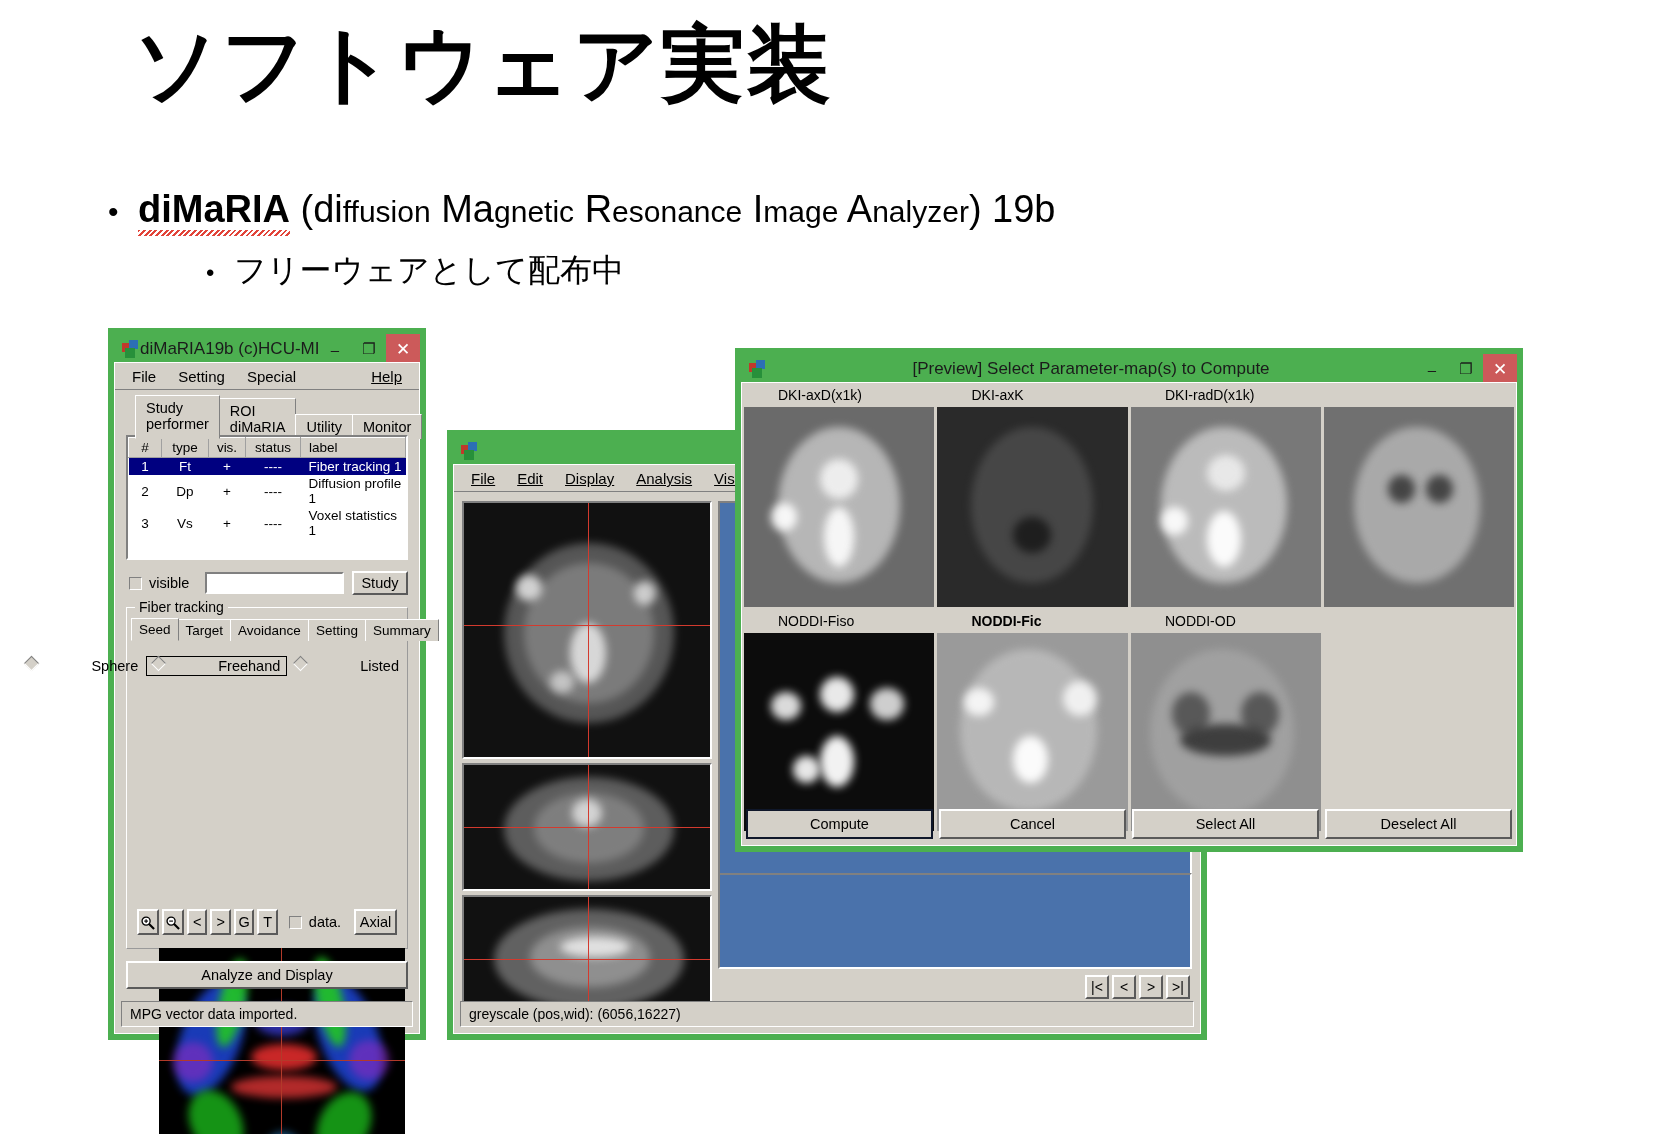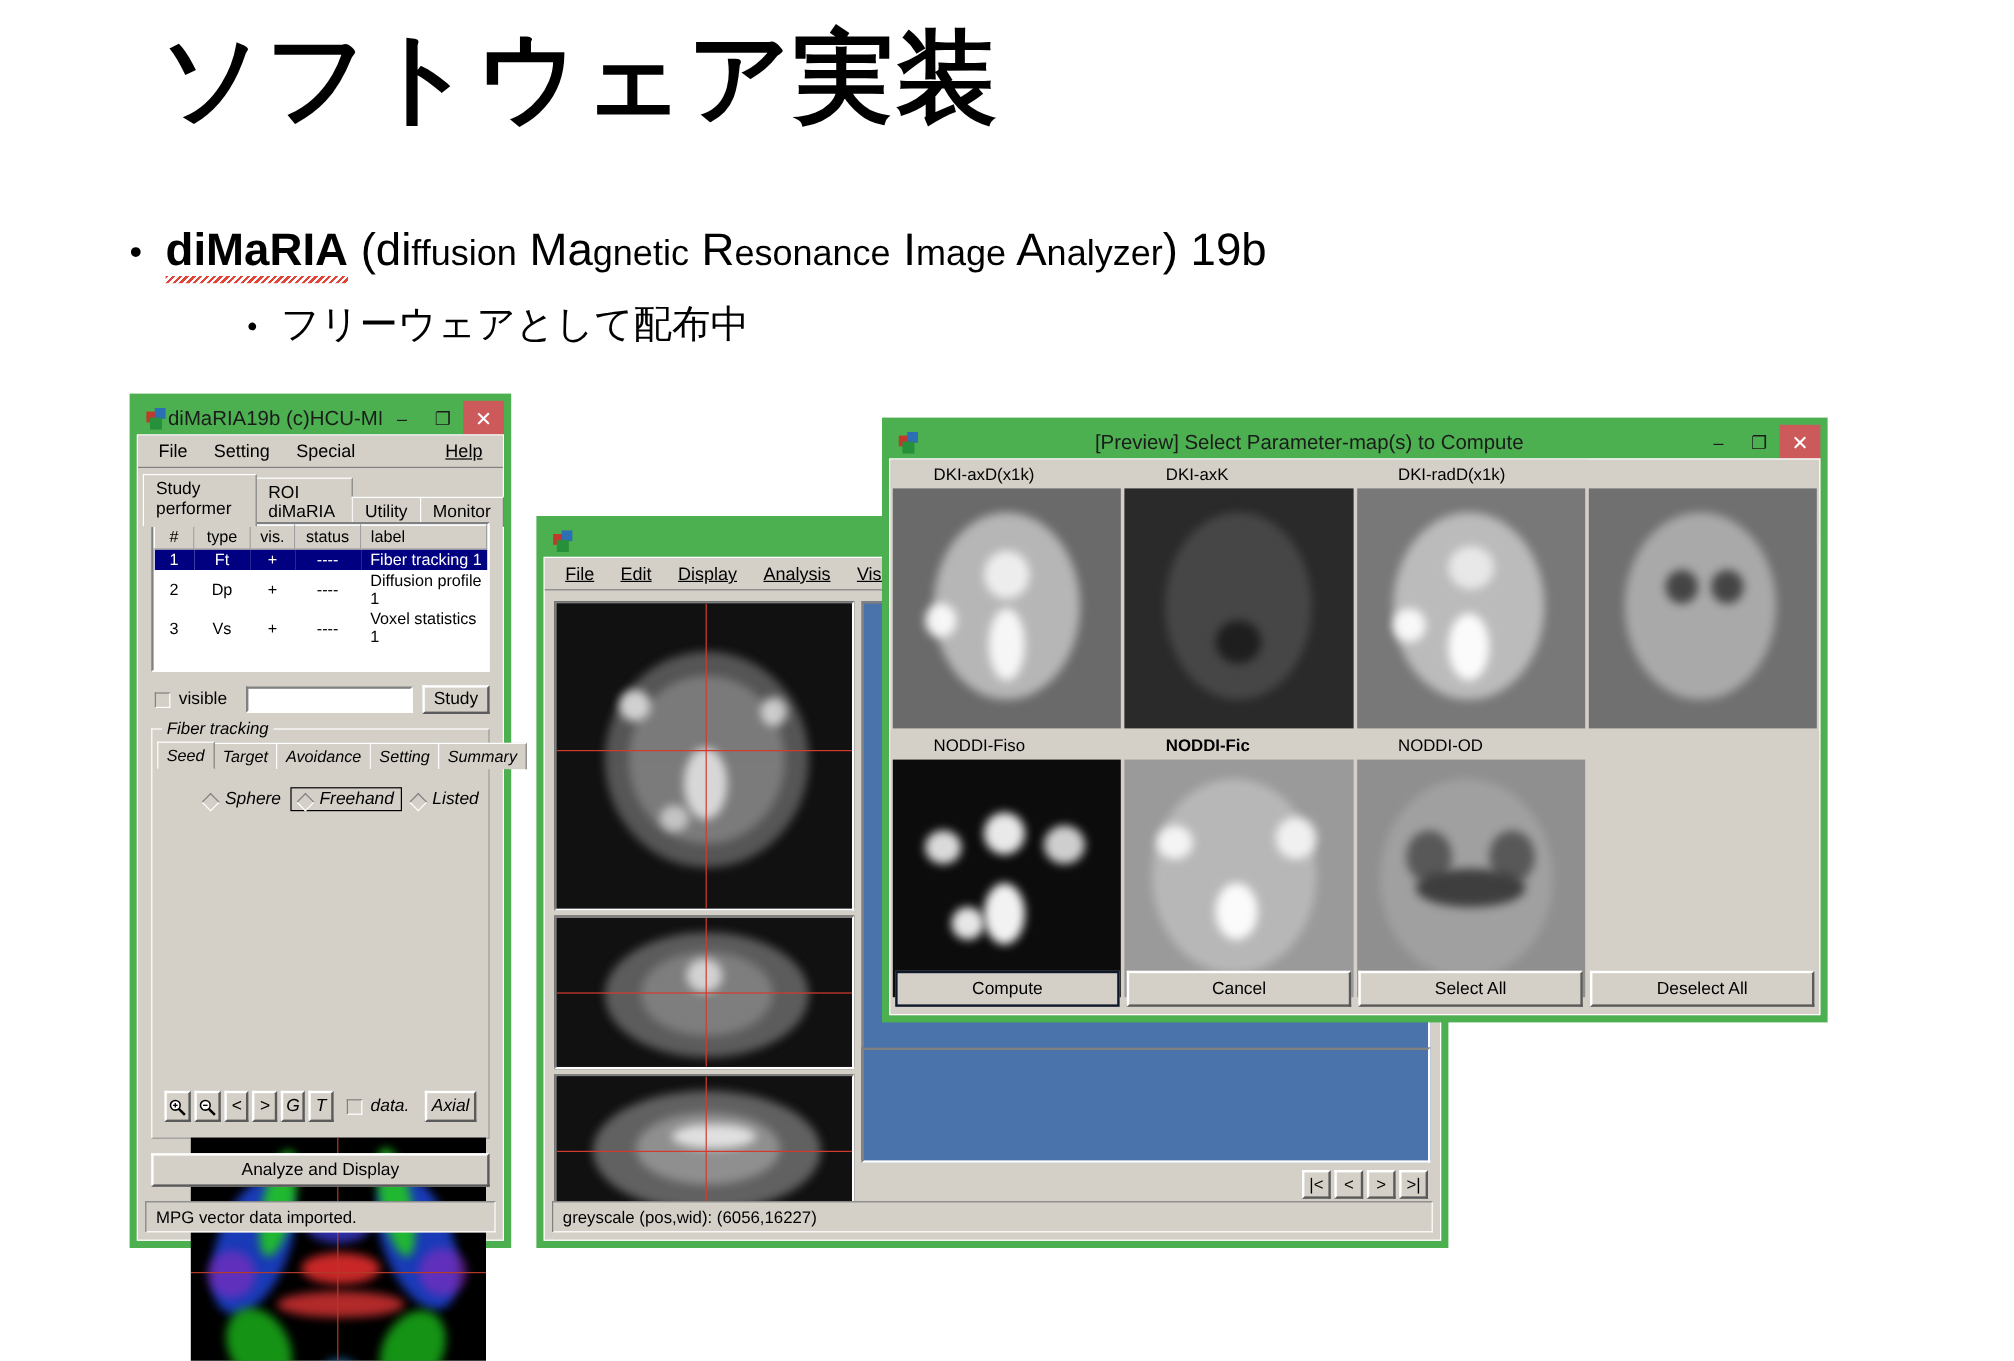--- a/index.html
+++ b/index.html
@@ -52,21 +52,21 @@
   .tb-btn.close{background:#cc5a5a;color:#fff;font-size:17px;}
 
   .client{background:#d4d0c8;border:1px solid #ffffff;box-sizing:border-box;}
 
   .menubar{display:flex;gap:0;padding:4px 6px 3px 6px;font-size:15px;color:#000;
     border-bottom:1px solid #808080;background:#d4d0c8;}
   .menubar .mi{padding:1px 11px;white-space:nowrap;}
   .menubar .mi u{text-decoration:underline;}
   .menubar .spacer{flex:1;}
 
-  .tabs{display:flex;align-items:flex-end;padding-left:4px;}
+  .tabs{display:flex;align-items:flex-end;padding-left:20px;}
   .tab{
     background:#d4d0c8;border:1px solid #808080;border-bottom:none;
     border-top-color:#ffffff;border-left-color:#ffffff;
     padding:4px 10px 4px 10px;font-size:14.5px;color:#000;margin-right:-1px;
   }
   .tab.active{background:#d4d0c8;padding-bottom:6px;position:relative;z-index:2;border-bottom:1px solid #d4d0c8;}
 
   .sunken{border:2px inset #fff;background:#fff;box-sizing:border-box;
     border-top:2px solid #808080;border-left:2px solid #808080;
     border-right:2px solid #fff;border-bottom:2px solid #fff;}
@@ -76,40 +76,40 @@
     border-right:2px solid #5a5a5a;border-bottom:2px solid #5a5a5a;
     box-sizing:border-box;display:flex;align-items:center;justify-content:center;
     font-size:14.5px;color:#000;
   }
   .chk{display:inline-flex;align-items:center;font-size:14.5px;color:#000;}
   .chk .box{
     width:11px;height:11px;margin-right:7px;background:#d4d0c8;
     border-top:1px solid #808080;border-left:1px solid #808080;
     border-right:1px solid #ffffff;border-bottom:1px solid #ffffff;
   }
-  .radio{display:inline-flex;align-items:flex-end;font-size:14.5px;color:#000;}
+  .radio{display:inline-flex;align-items:flex-start;font-size:14.5px;color:#000;gap:48px;}
   .radio .dia{
     width:9px;height:9px;margin-right:6px;background:#d4d0c8;transform:rotate(45deg);
     border-top:1px solid #808080;border-left:1px solid #808080;
     border-right:1px solid #ffffff;border-bottom:1px solid #ffffff;
   }
 
   
   #win-main{left:108px;top:328px;width:318px;height:712px;padding:6px;}
   #win-main .client{position:absolute;left:6px;top:34px;right:6px;bottom:6px;}
   .tbl{width:100%;border-collapse:collapse;font-size:13.5px;}
   .tbl th{
     background:#d4d0c8;border:1px solid #a0a0a0;border-top-color:#fff;border-left-color:#fff;
     font-weight:normal;padding:2px 3px;text-align:center;color:#000;
   }
   .tbl td{padding:1px 3px;text-align:center;color:#000;}
   .tbl tr.sel td{background:#000080;color:#fff;}
   .tbl td.lbl,.tbl th.lbl{text-align:left;padding-left:8px;}
 
-  .grp{border:1px solid #9a9a9a;border-top-color:#fff;border-left-color:#fff;position:relative;font-style:italic;}
+  .grp{border:1px solid #9a9a9a;border-top-color:#fff;border-left-color:#fff;position:relative;}
   .grp > .cap{position:absolute;top:-9px;left:8px;background:#d4d0c8;padding:0 4px;font-size:14px;color:#000;}
 
   #fiberimg{
     position:absolute;left:32px;top:340px;width:246px;height:244px;background:#000;
     overflow:hidden;
   }
   .fx{position:absolute;border-radius:50%;filter:blur(4px);}
   #fiberimg .ch{position:absolute;background:#b23a2a;}
 
   .statusbar{

